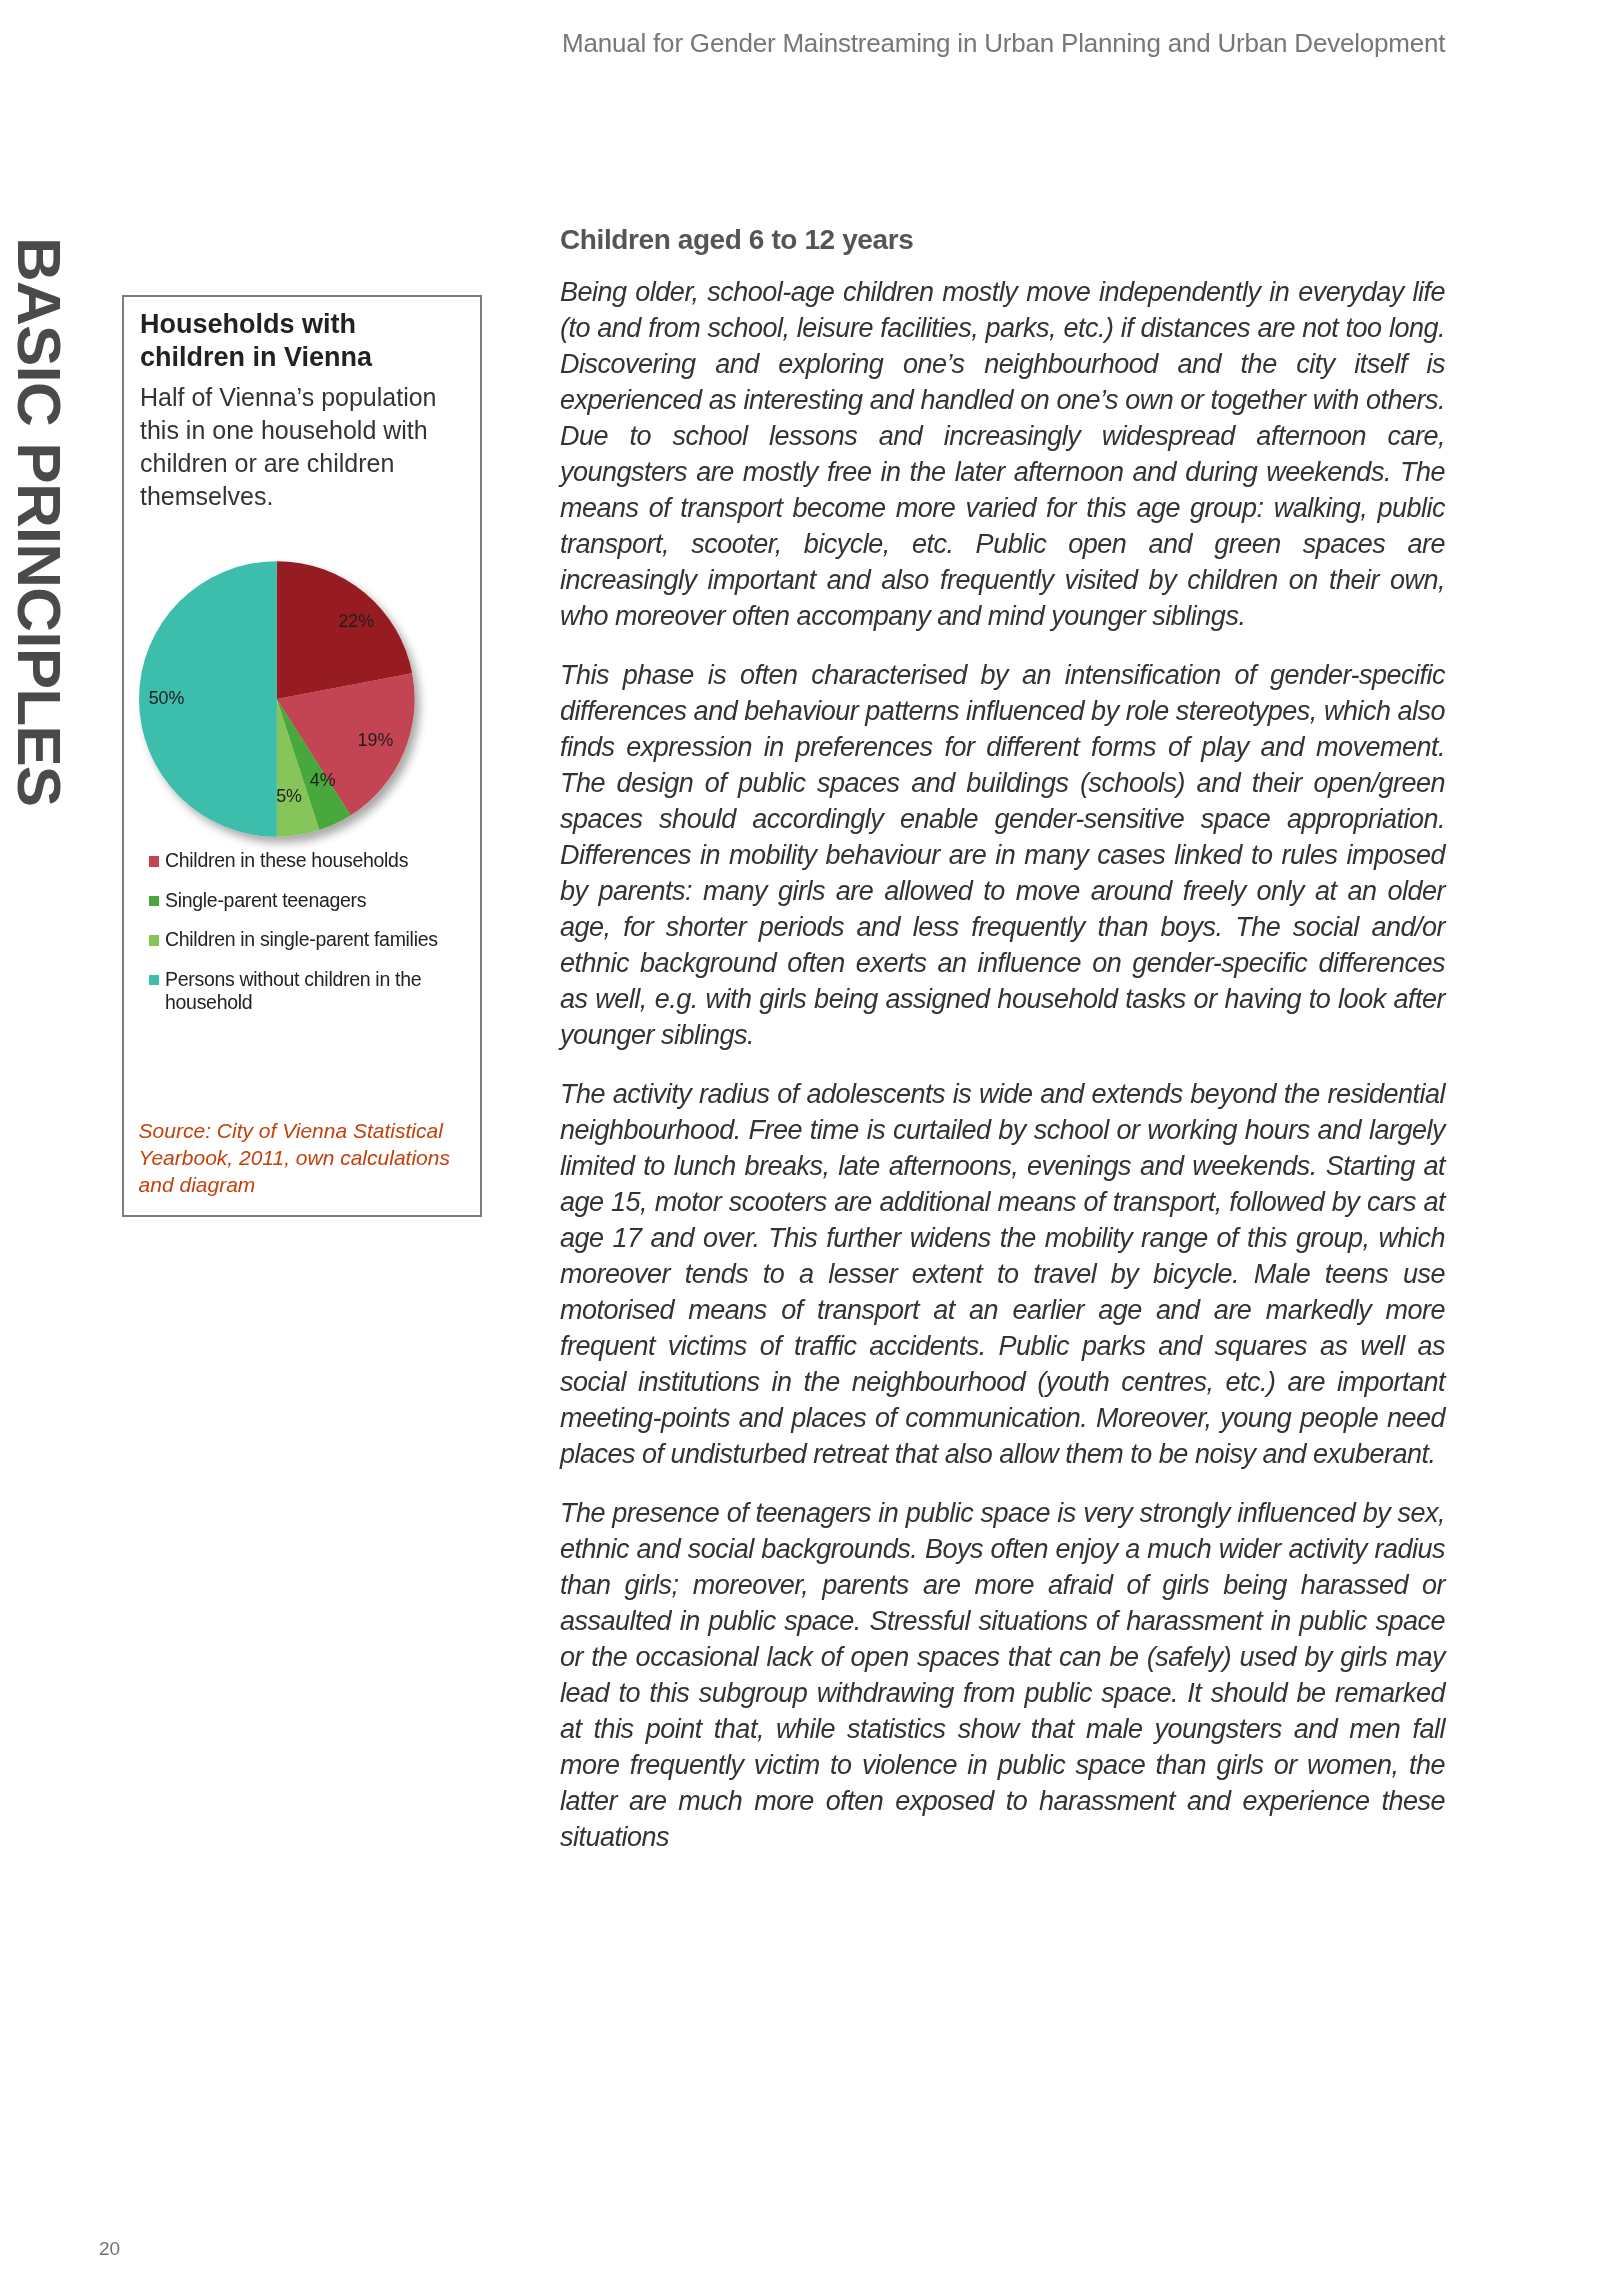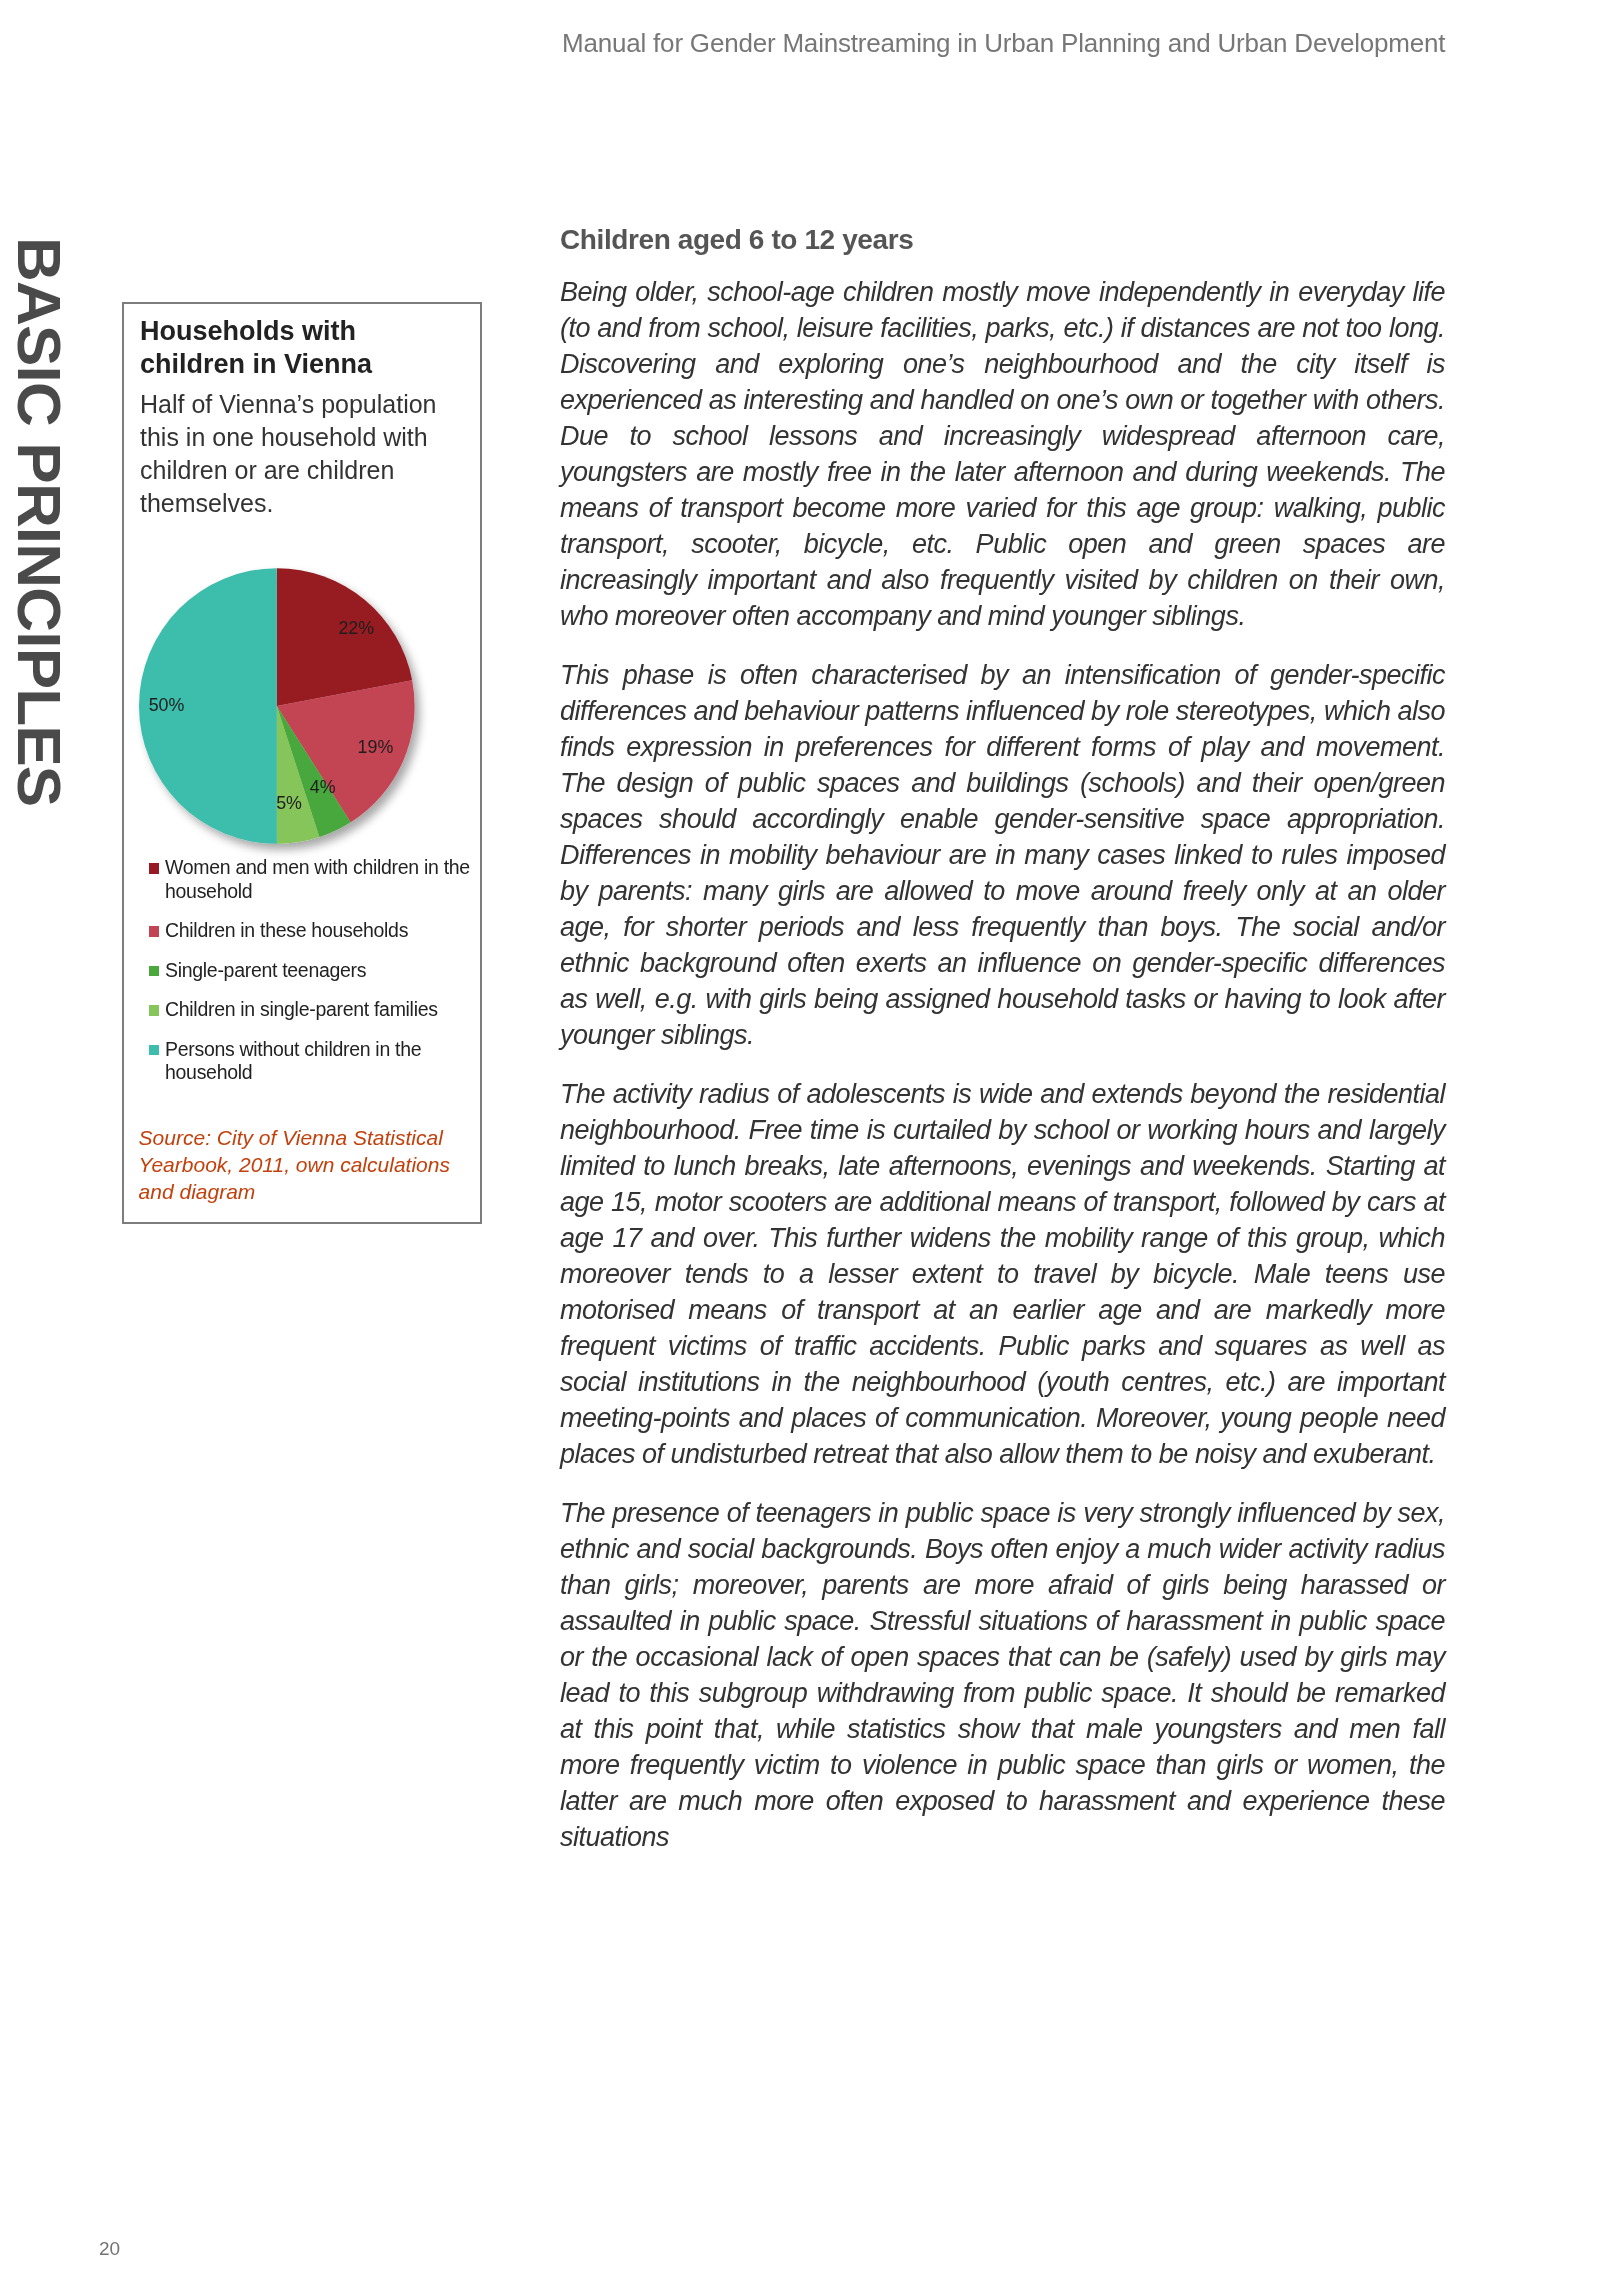--- a/index.html
+++ b/index.html
@@ -1,20 +1,20 @@
 <!DOCTYPE html>
 <html style="font-size:13px"><head>
 <meta charset="utf-8">
 <style>
   html, body { margin:0; padding:0; background:#ffffff; }
   body { width:1623px; height:2295px; position:relative; overflow:hidden; font-family:"Liberation Sans", sans-serif; color:#333; }
   .running-header { position:absolute; left:562px; top:28px; font-size:26px; color:#777; letter-spacing:-0.2px; white-space:nowrap; }
   .side-title { position:absolute; left:6.5px; top:237px; width:65px; height:617px; }
   .side-title span { position:absolute; left:0; top:0; transform-origin:0 0; transform:translate(68px,0) rotate(90deg); font-size:62px; font-weight:bold; color:#4a4a4a; white-space:nowrap; letter-spacing:-0.8px; }
-  .infobox { position:absolute; left:122px; top:302px; width:360px; height:922px; border:2.4px solid #7d7d7d; box-sizing:border-box; }
+  .infobox { position:absolute; left:122px; top:295px; width:360px; height:922px; border:2.4px solid #7d7d7d; box-sizing:border-box; }
   .infobox-title { position:absolute; left:16px; top:11.4px; width:325px; font-size:27px; font-weight:bold; color:#222; line-height:33px; }
   .infobox-desc { position:absolute; left:16px; top:84px; width:333px; font-size:25px; color:#333; line-height:33px; }
   .pie-wrap { position:absolute; left:14.6px; top:248px; width:308px; height:308px; }
   .pie-wrap svg { width:308px; height:308px; overflow:visible; }
   .legend { position:absolute; left:23px; top:552px; width:325px; }
   .legend-item { position:relative; padding-left:18px; font-size:19.5px; color:#222; line-height:23.5px; margin-bottom:16px; letter-spacing:-0.3px; }
   .legend-swatch { position:absolute; left:1.6px; top:7.3px; width:10.6px; height:10.6px; }
   .source { position:absolute; left:14.6px; top:820px; width:333px; font-size:21px; font-style:italic; color:#c2410c; line-height:27px; }
   .content { position:absolute; left:560px; top:222px; width:897px; }
   .section-heading { font-size:28px; font-weight:bold; color:#555; margin:0 0 16px 0; line-height:36px; letter-spacing:-0.4px; }
@@ -60,21 +60,20 @@
           <text x="268.0206963452396" y="95.68917908424342" text-anchor="middle" dominant-baseline="middle" font-family="&quot;Liberation Sans&quot;, sans-serif" font-size="22" fill="#1e1e1e">22%</text>
           <text x="291.69426336569586" y="242.66181029817193" text-anchor="middle" dominant-baseline="middle" font-family="&quot;Liberation Sans&quot;, sans-serif" font-size="22" fill="#1e1e1e">19%</text>
           <text x="226.6677356962436" y="291.6744192434563" text-anchor="middle" dominant-baseline="middle" font-family="&quot;Liberation Sans&quot;, sans-serif" font-size="22" fill="#1e1e1e">4%</text>
           <text x="185.14757852092418" y="310.89305288884486" text-anchor="middle" dominant-baseline="middle" font-family="&quot;Liberation Sans&quot;, sans-serif" font-size="22" fill="#1e1e1e">5%</text>
           <text x="34" y="190.00000000000003" text-anchor="middle" dominant-baseline="middle" font-family="&quot;Liberation Sans&quot;, sans-serif" font-size="22" fill="#1e1e1e">50%</text>
         </g>
     </svg>
   </div>
 
   <div class="legend" id="legend">
-      <div class="legend-item"><span class="legend-swatch" style="background: rgb(151, 26, 34);"></span><span>Women and men with children in the household</span></div>
       <div class="legend-item"><span class="legend-swatch" style="background: rgb(195, 68, 82);"></span><span>Children in these households</span></div>
       <div class="legend-item"><span class="legend-swatch" style="background: rgb(74, 168, 60);"></span><span>Single-parent teenagers</span></div>
       <div class="legend-item"><span class="legend-swatch" style="background: rgb(134, 197, 90);"></span><span>Children in single-parent families</span></div>
       <div class="legend-item"><span class="legend-swatch" style="background: rgb(61, 189, 171);"></span><span>Persons without children in the household</span></div>
     </div>
 
   <div class="source">Source: City of Vienna Statistical Yearbook, 2011, own calculations and diagram</div>
 </div>
 
 <div class="content">

